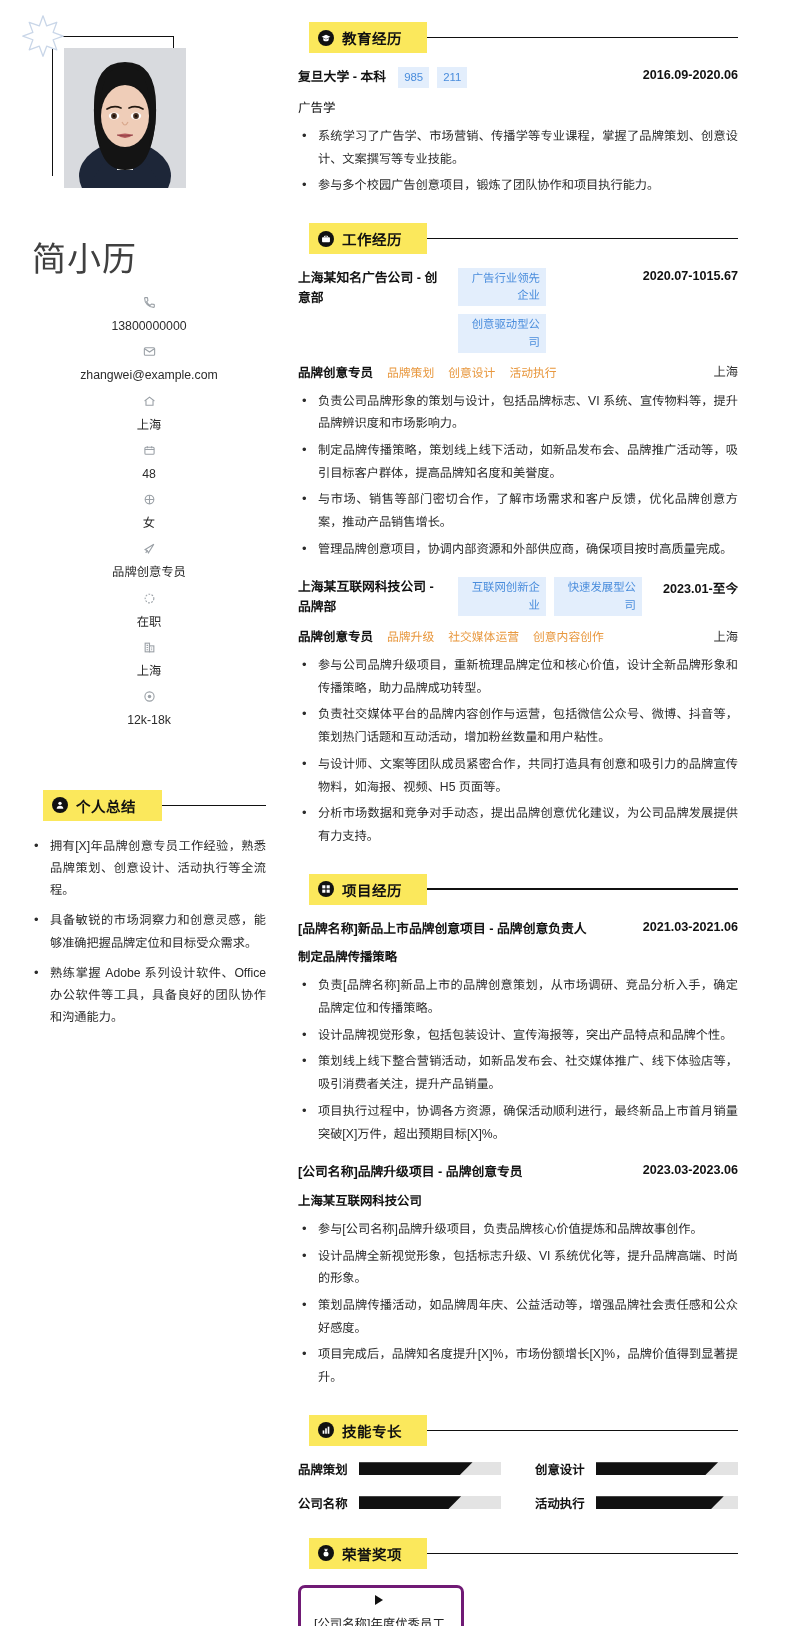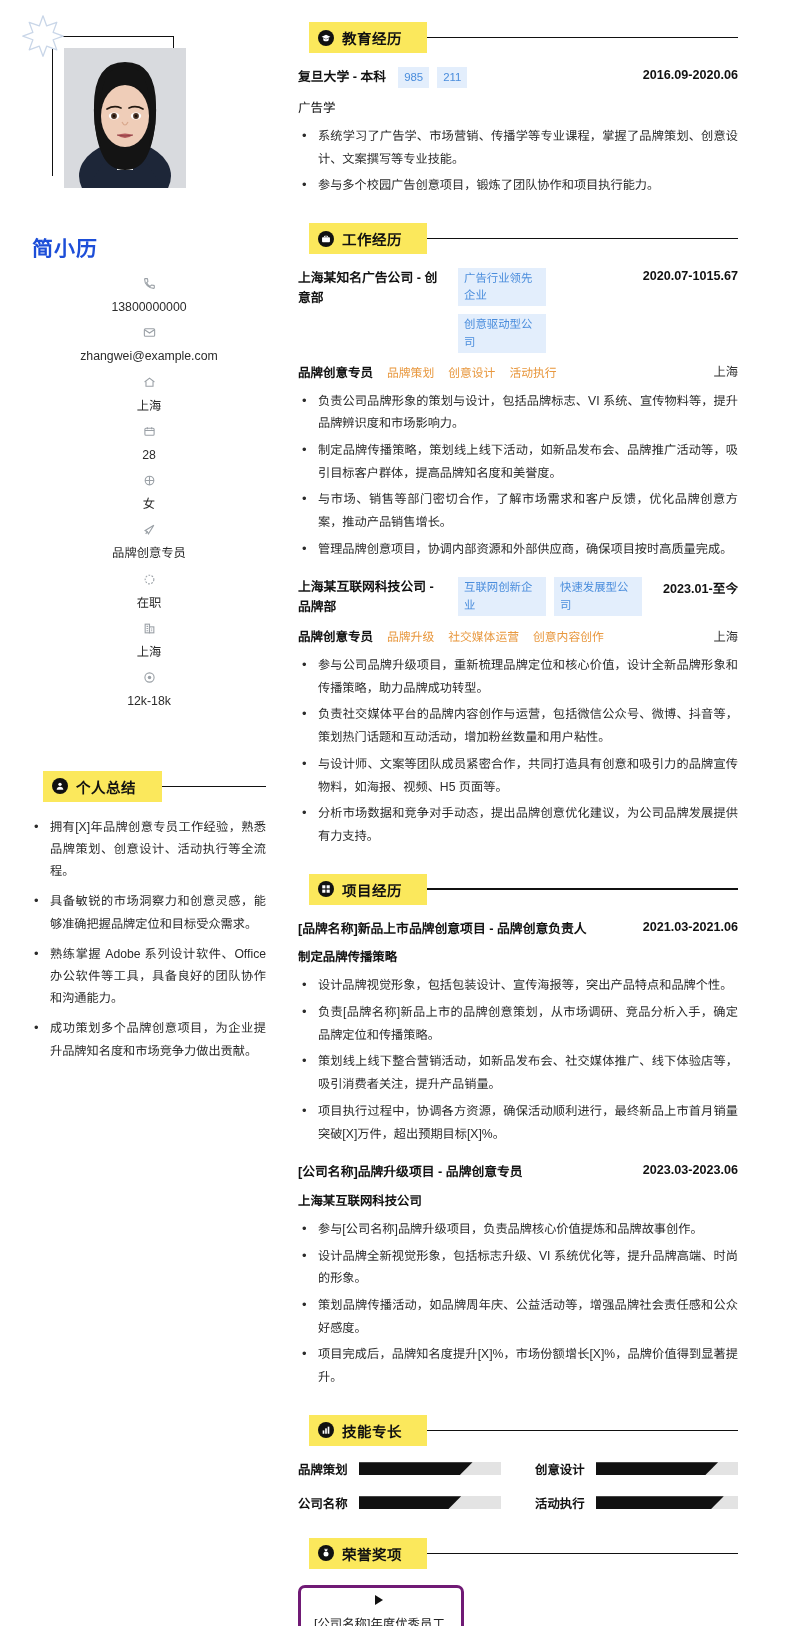--- a/index.html
+++ b/index.html
@@ -56,25 +56,25 @@
     top: 20px;
     width: 122px;
     height: 140px;
     overflow: hidden;
     background: #d6d9de;
     z-index: 2;
   }
   .photo svg { display: block; width: 100%; height: 100%; }
 
   .person-name {
-    font-size: 21px;
-    font-weight: bold;
+    font-size: 34px;
+    font-weight: normal;
     letter-spacing: 1px;
     margin: 22px 0 14px 8px;
-    color: #1d4ed8;
+    color: #404040;
   }
   .contact-list { margin-left: 8px; }
   .contact-row {
     display: flex;
     align-items: center;
     gap: 9px;
     margin-bottom: 10.5px;
     font-size: 12.3px;
     color: #2b2b2b;
     flex-direction: column;
@@ -184,21 +184,21 @@
     min-width: 0;
   }
   .org {
     font-size: 12.8px;
     font-weight: bold;
     color: #111;
     line-height: 1.55;
     max-width: 148px;
   }
   .org.wide { max-width: none; }
-  .tagset { display: flex; gap: 8px; flex-wrap: wrap; }
+  .tagset { display: flex; gap: 8px; flex-wrap: wrap; text-align: right; }
   .tag-blue {
     background: #e3eefc;
     color: #4a8ddc;
     font-size: 11.4px;
     line-height: 1.5;
     padding: 2px 6px;
     max-width: 88px;
   }
   .date {
     font-size: 12.6px;
@@ -376,21 +376,21 @@
           </span>
         <span class="tx">上海</span>
       </div>
       <div class="contact-row">
         <span class="ic">
             <svg viewBox="0 0 24 24" fill="none" stroke="currentColor" stroke-width="2">
               <rect x="3.5" y="6" width="17" height="13" rx="2"></rect>
               <path d="M3.5 10h17M8 4v4M16 4v4"></path>
             </svg>
           </span>
-        <span class="tx">28</span>
+        <span class="tx">48</span>
       </div>
       <div class="contact-row">
         <span class="ic">
             <svg viewBox="0 0 24 24" fill="none" stroke="currentColor" stroke-width="2">
               <circle cx="12" cy="12" r="8"></circle>
               <path d="M12 4v16M4 12h16"></path>
             </svg>
           </span>
         <span class="tx">女</span>
       </div>
@@ -442,21 +442,20 @@
               </svg>
           </span>
           <span class="sec-title">个人总结</span>
         </span>
         <span class="sec-rule"></span>
       </div>
       <ul class="bullets">
         <li>拥有[X]年品牌创意专员工作经验，熟悉品牌策划、创意设计、活动执行等全流程。</li>
         <li>具备敏锐的市场洞察力和创意灵感，能够准确把握品牌定位和目标受众需求。</li>
         <li>熟练掌握 Adobe 系列设计软件、Office 办公软件等工具，具备良好的团队协作和沟通能力。</li>
-        <li>成功策划多个品牌创意项目，为企业提升品牌知名度和市场竞争力做出贡献。</li>
       </ul>
     </section>
   </aside>
 
   <main class="main">
 
     <section class="block">
       <div class="sec-head">
         <span class="sec-chip">
           <span class="sec-badge">
@@ -576,22 +575,22 @@
         <span class="sec-rule"></span>
       </div>
 
       <div class="entry">
         <div class="entry-top">
           <span class="org wide">[品牌名称]新品上市品牌创意项目 - 品牌创意负责人</span>
           <span class="date">2021.03-2021.06</span>
         </div>
         <div class="sub-org">制定品牌传播策略</div>
         <ul class="mbul">
+          <li>负责[品牌名称]新品上市的品牌创意策划，从市场调研、竞品分析入手，确定品牌定位和传播策略。</li>
           <li>设计品牌视觉形象，包括包装设计、宣传海报等，突出产品特点和品牌个性。</li>
-          <li>负责[品牌名称]新品上市的品牌创意策划，从市场调研、竞品分析入手，确定品牌定位和传播策略。</li>
           <li>策划线上线下整合营销活动，如新品发布会、社交媒体推广、线下体验店等，吸引消费者关注，提升产品销量。</li>
           <li>项目执行过程中，协调各方资源，确保活动顺利进行，最终新品上市首月销量突破[X]万件，超出预期目标[X]%。</li>
         </ul>
       </div>
 
       <div class="entry">
         <div class="entry-top">
           <span class="org wide">[公司名称]品牌升级项目 - 品牌创意专员</span>
           <span class="date">2023.03-2023.06</span>
         </div>

